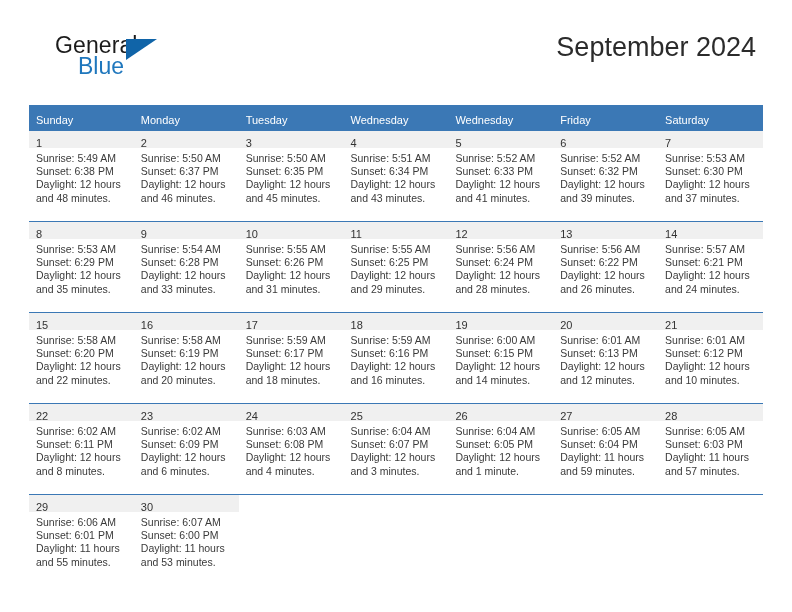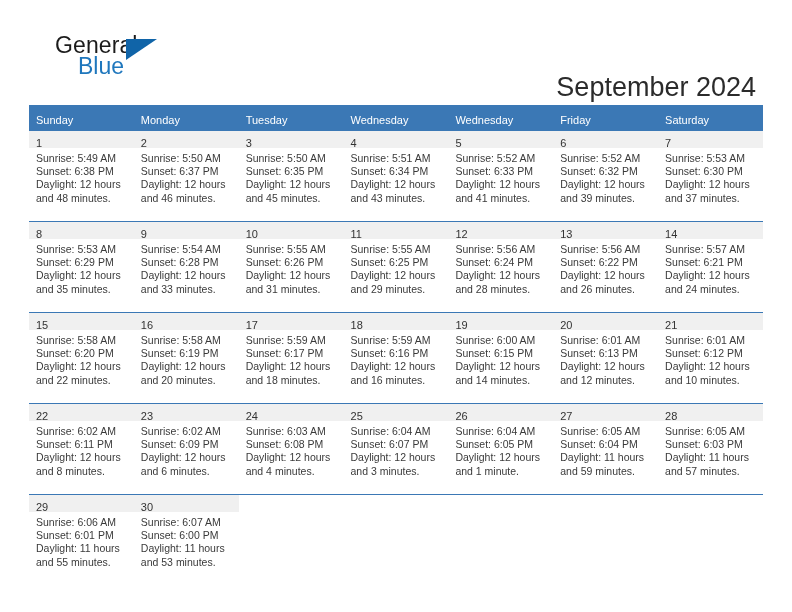--- a/index.html
+++ b/index.html
@@ -66,21 +66,20 @@
     height: 0;
     border-left: 31px solid #1064a8;
     border-bottom: 21px solid transparent;
   }
 
   .title-block {
     position: absolute;
     right: 36px;
     top: 30px;
     text-align: right;
-    margin-top: 40px;
   }
   .cal-title {
     font-size: 27px;
     font-weight: 400;
     color: #2b2b2b;
     line-height: 34px;
     white-space: nowrap;
   }
   .cal-subtitle {
     margin-top: 7px;

